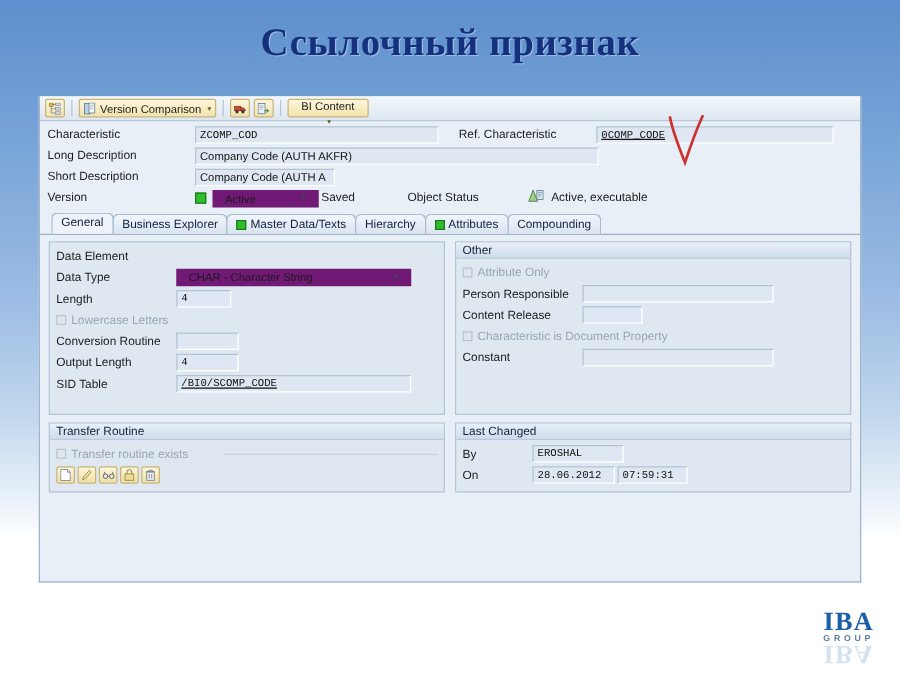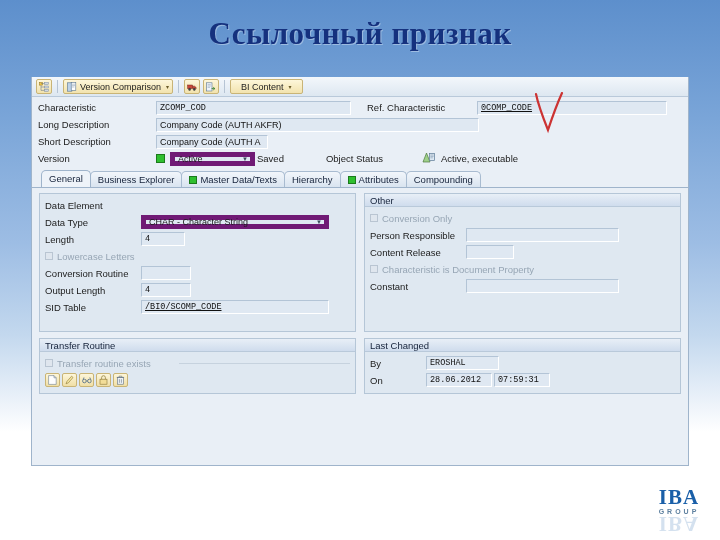--- a/index.html
+++ b/index.html
@@ -87,21 +87,21 @@
   .hlabel2 { width:110px; font-size:9.5px; margin-left:16px; }
   .fld-ref { width:190px; }
 
   .greenbox {
     width:9px; height:9px; background:#2fbf2f;
     border:1px solid #1b7a1b; margin-right:5px;
   }
   .combo {
     width:85px; height:14px;
     background:#dfe8f2;
-    border:5px solid #701a75;
+    border:7px solid #701a75;
     display:flex; align-items:center; justify-content:space-between;
     padding:0 2px 0 3px;
     font-size:9px;
     cursor:pointer;
   }
   .combo .cv { overflow:hidden; white-space:nowrap; }
   .combo .carrow { font-size:6px; color:#3b4b5c; }
   .saved-txt { margin-left:2px; font-size:9.5px; }
 
   
@@ -259,21 +259,21 @@
     <div class="tb-btn icononly">
       <span class="mini-ico">
         <svg width="10" height="10" viewBox="0 0 10 10">
           <rect x="0.5" y="0.8" width="5.5" height="8.2" fill="#eef3fa" stroke="#55738f" stroke-width="0.6"></rect>
           <path d="M1.6 2.6 H4.8 M1.6 4 H4.8 M1.6 5.4 H4" stroke="#7f95ab" stroke-width="0.5"></path>
           <path d="M5.6 6.6 H8.6 M7.2 5.2 L8.9 6.6 L7.2 8" stroke="#2b7a2b" stroke-width="0.8" fill="none"></path>
         </svg>
       </span>
     </div>
     <div class="tb-sep"></div>
-    <div class="tb-btn" style="padding:0 10px;">
+    <div class="tb-btn" style="padding:0 10px;flex-direction:column;">
       <span>BI Content</span>
       <span class="tb-caret">▾</span>
     </div>
   </div>
 
   <div id="sap-header">
 
     <div class="hrow">
       <div class="hlabel">Characteristic</div>
       <div class="fld fld-char">ZCOMP_COD</div>
@@ -380,21 +380,21 @@
 
         </div>
       </div>
 
       <div class="pane">
         <div class="pane-title">Other</div>
         <div class="pane-body">
 
           <div class="prow">
             <span class="cbx dis"></span>
-            <div class="plabel plabel-w dim">Conversion Only</div>
+            <div class="plabel plabel-w dim">Attribute Only</div>
           </div>
 
           <div class="prow">
             <div class="plabel">Person Responsible</div>
             <div class="fld fld-person"></div>
           </div>
 
           <div class="prow">
             <div class="plabel">Content Release</div>
             <div class="fld fld-release"></div>

